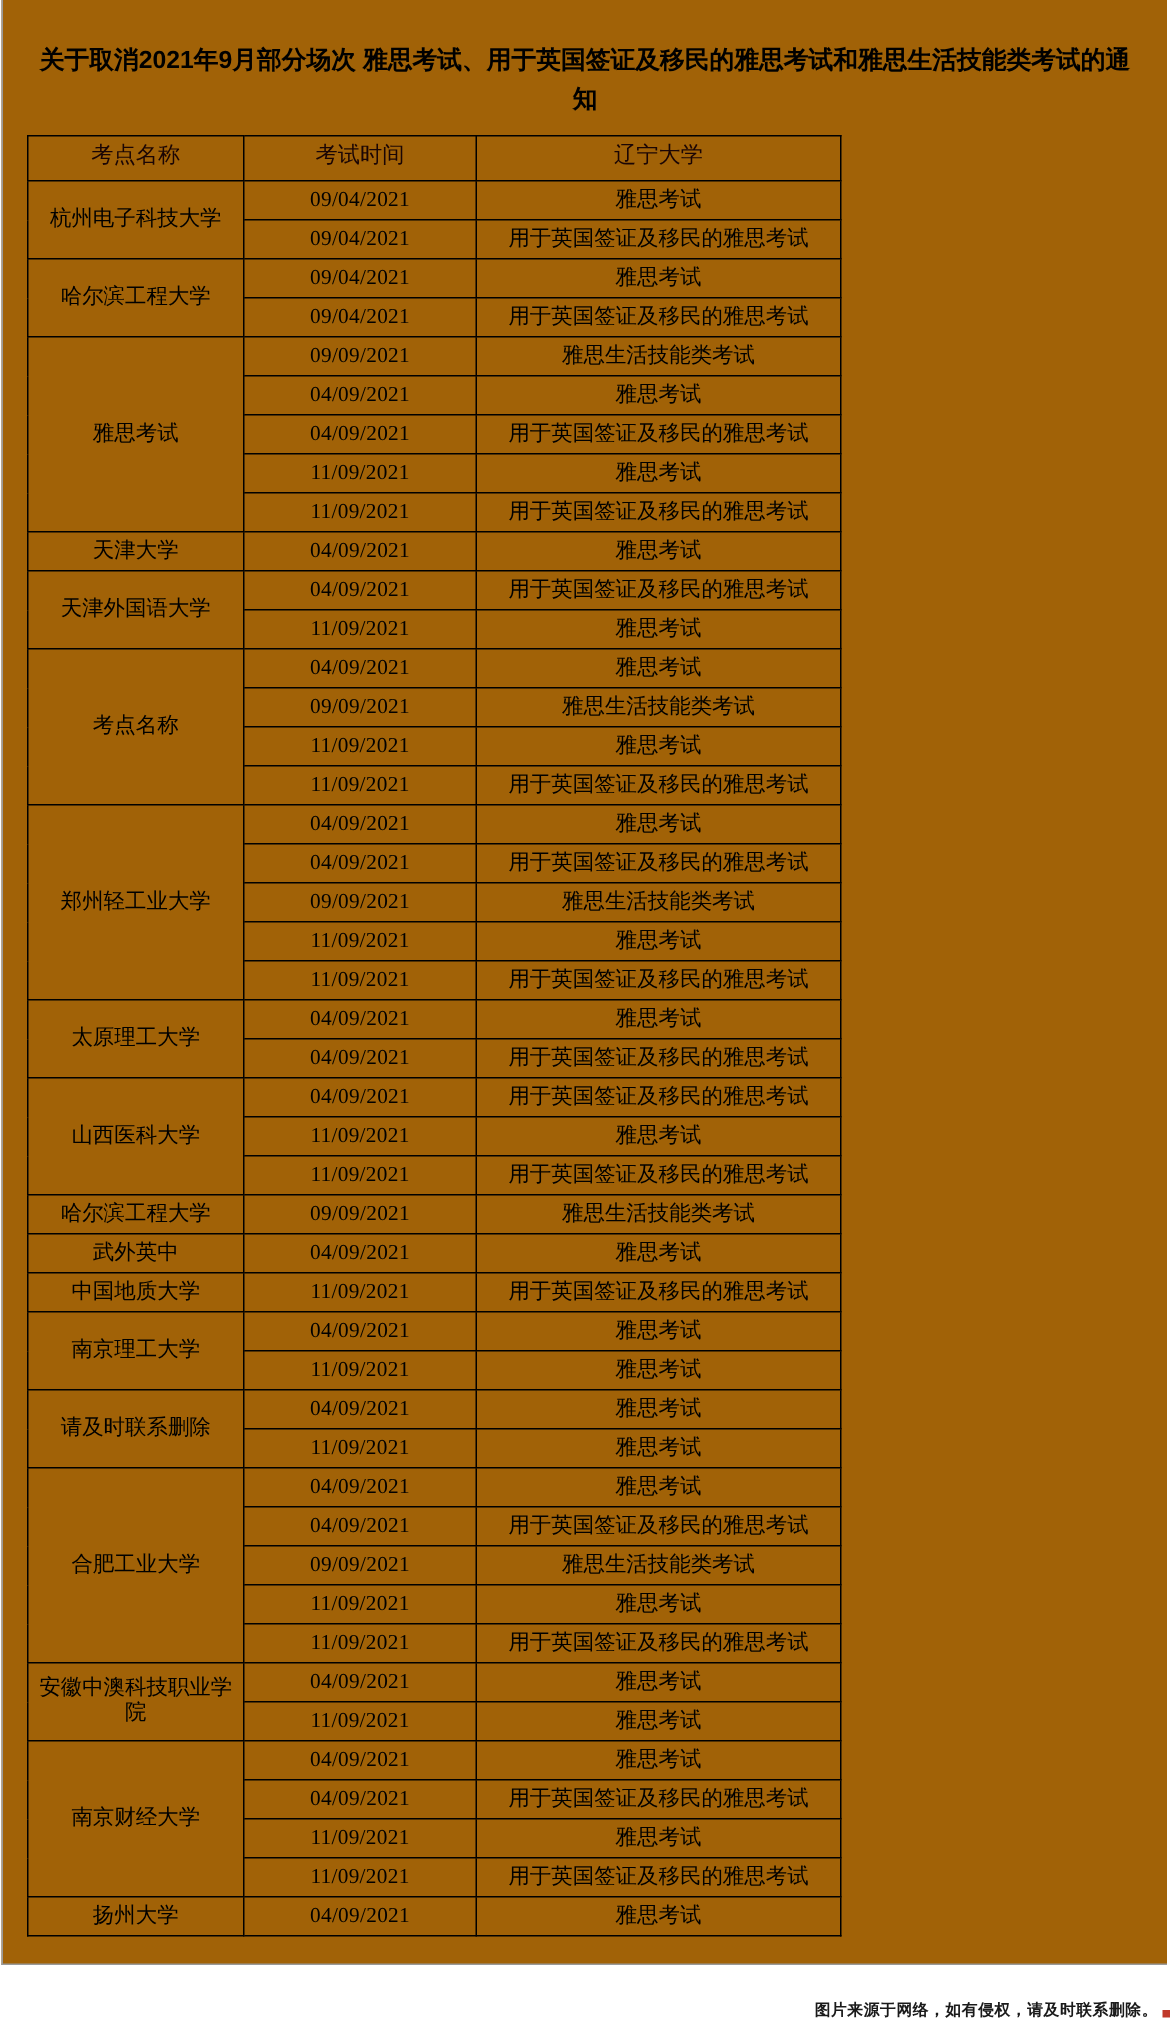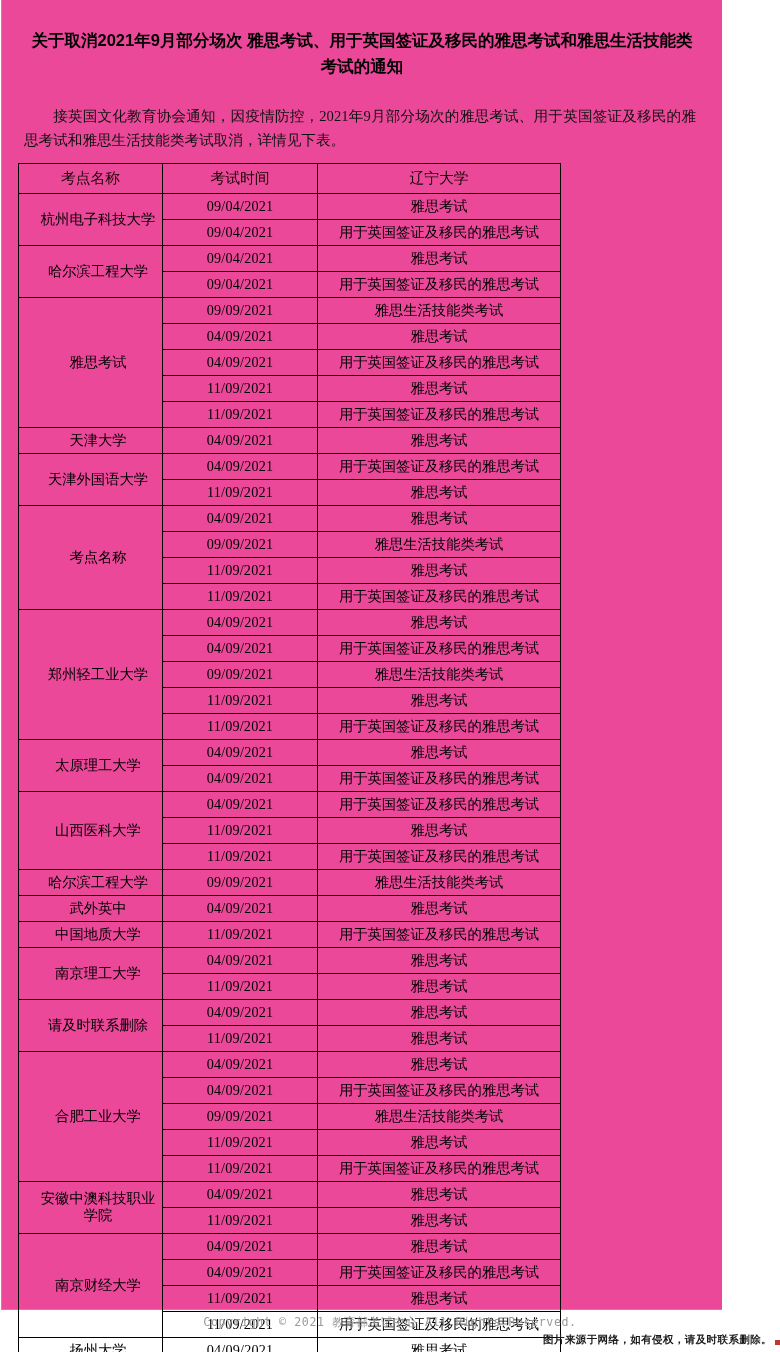--- a/index.html
+++ b/index.html
@@ -22,26 +22,26 @@
     left: 0;
     top: 0;
     width: 780px;
     height: 1352px;
     box-sizing: border-box;
   }
   #content-box {
     position: absolute;
     left: 1px;
     top: 0px;
-    width: 721px;
+    width: 777px;
     height: 1310px;
     box-sizing: border-box;
     border-left: 1px solid #9a9a9a;
     border-bottom: 1px solid #9a9a9a;
-    background: #ec4899;
+    background: #a16207;
   }
 
   
   #notice-title {
     margin: 0;
     padding: 28px 24px 0 24px;
     font-size: 16.5px;
     font-weight: bold;
     line-height: 1.55;
     text-align: center;
@@ -92,21 +92,21 @@
     font-family: "Liberation Sans", "DejaVu Sans", sans-serif;
     font-weight: normal;
     font-size: 14.8px;
     color: #1a0505;
     height: 22px;
     padding: 3px 1px 4px 1px;
   }
   table.exam-table td.site-cell {
     white-space: normal;
     line-height: 1.2;
-    padding-left: 17px;
+    padding-left: 2px;
     padding-right: 2px;
   }
   table.exam-table td.date-cell {
     font-size: 14.2px;
     letter-spacing: 0.2px;
   }
 
   
   #copyright-bar {
     position: absolute;
@@ -142,21 +142,20 @@
   }
 </style>
 </head>
 <body>
 
 <div id="page">
   <div id="content-box">
 
     <h1 id="notice-title">关于取消2021年9月部分场次 雅思考试、用于英国签证及移民的雅思考试和雅思生活技能类考试的通知</h1>
 
-    <p id="intro-paragraph">接英国文化教育协会通知，因疫情防控，2021年9月部分场次的雅思考试、用于英国签证及移民的雅思考试和雅思生活技能类考试取消，详情见下表。</p>
 
     <div id="table-wrap">
       <table class="exam-table">
         <colgroup>
           <col class="c-site">
             <col class="c-date">
             <col class="c-type">
         </colgroup>
         <thead>
           <tr>
@@ -363,16 +362,15 @@
               <td class="site-cell" rowspan="1">扬州大学</td>
               <td class="date-cell">04/09/2021</td>
               <td class="type-cell">雅思考试</td>
             </tr>
           </tbody>
       </table>
     </div>
 
   </div>
 
-  <div id="copyright-bar">Copyright © 2021 教育部考试中心 All Rights Reserved.</div>
   <div id="watermark">图片来源于网络，如有侵权，请及时联系删除。</div>
   <div id="watermark-tick"></div>
 </div>
 
 </body></html>

